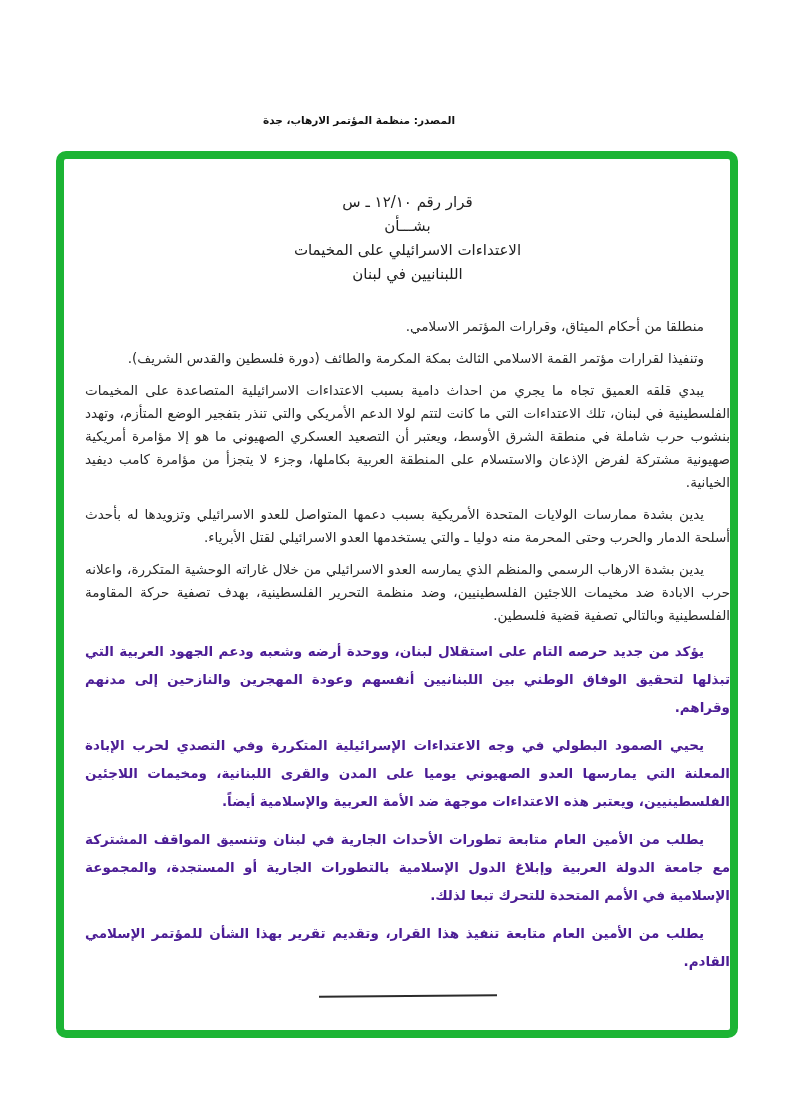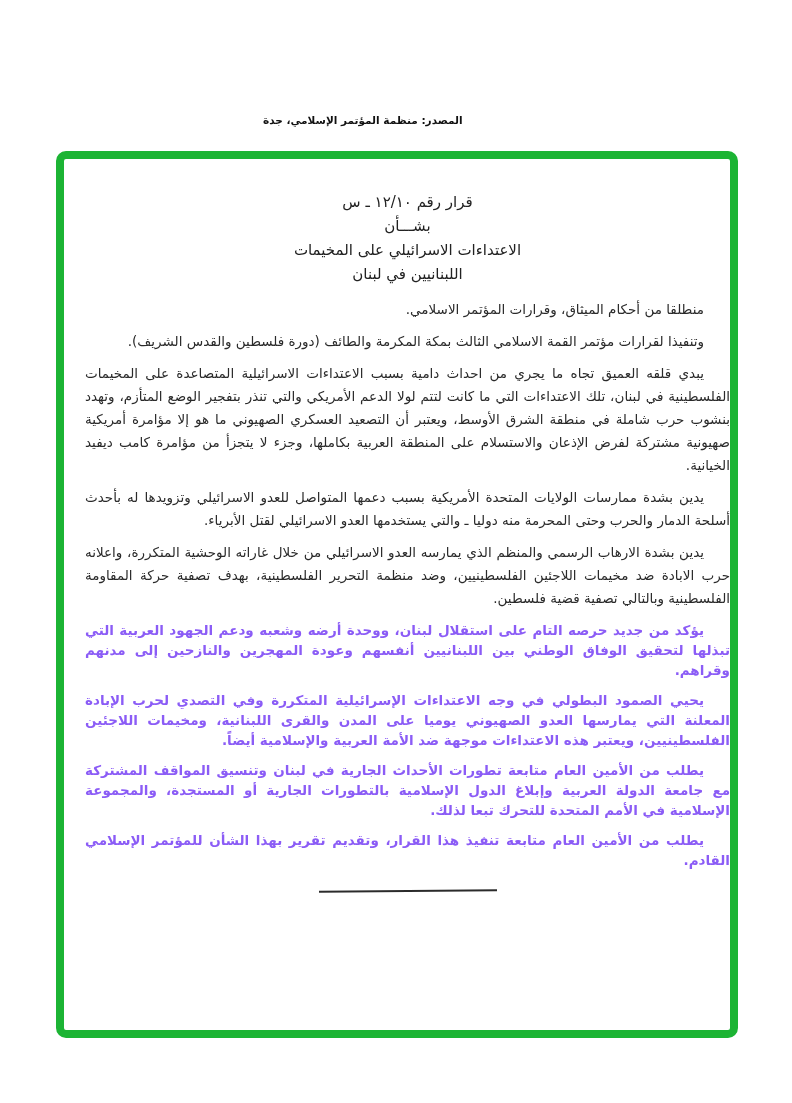--- a/index.html
+++ b/index.html
@@ -55,56 +55,56 @@
     left: 85px;
     top: 190px;
     width: 645px;
     direction: rtl;
   }
   .title-block {
     text-align: center;
     font-size: 15px;
     line-height: 24px;
     color: #222;
-    margin-bottom: 12px;
+    margin-bottom: 29px;
   }
   .body-para {
     font-size: 13.5px;
     line-height: 23px;
     text-align: justify;
     text-indent: 26px;
     margin: 0 0 9px 0;
     color: #2a2a2a;
     font-weight: 400;
   }
   .bold-para {
     font-size: 13.5px;
-    line-height: 20px;
+    line-height: 28px;
     text-align: justify;
     text-indent: 26px;
     margin: 0 0 10px 0;
-    color: #8b5cf6;
+    color: #4c1d95;
     font-weight: 700;
   }
   .bold-group { margin-top: 10px; }
   .footer-divider {
     width: 178px;
     height: 2px;
     background: #2b2b2b;
     margin: 20px auto 0 auto;
     transform: rotate(-0.5deg);
   }
 </style>
 </head>
 <body>
 
 <div class="page">
 
 
-  <div class="source-line">المصدر: منظمة المؤتمر الإسلامي، جدة</div>
+  <div class="source-line">المصدر: منظمة المؤتمر الارهاب، جدة</div>
 
   <div class="doc-frame"></div>
 
   <div class="doc-content">
 
     <div class="title-block">
       <div>قرار رقم ١٢/١٠ ـ س</div>
       <div>بشـــأن</div>
       <div>الاعتداءات الاسرائيلي على المخيمات</div>
       <div>اللبنانيين في لبنان</div>

